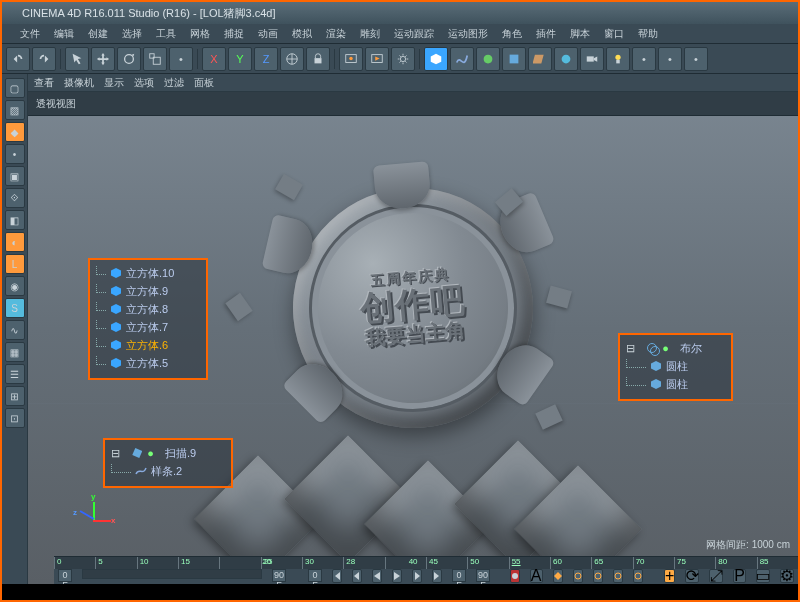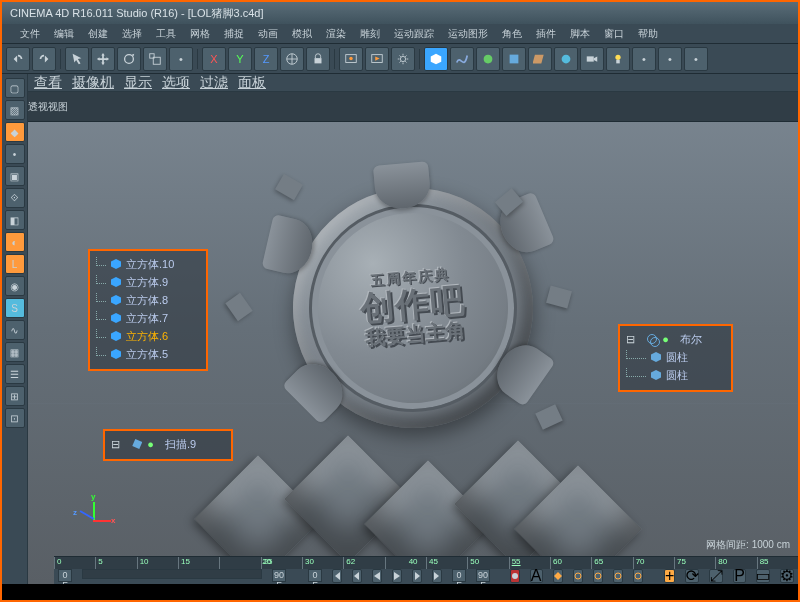--- a/index.html
+++ b/index.html
@@ -1,31 +1,31 @@
 <!DOCTYPE html>
 <html><head>
 <meta charset="utf-8">
 <style>
 * { margin: 0; padding: 0; box-sizing: border-box; font-family: "Microsoft YaHei", Arial, sans-serif; }
 body { width: 800px; height: 602px; background: #000; overflow: hidden; border: 2px solid #ff6600; }
-.titlebar { height: 22px; background: linear-gradient(#5a6d78,#3f525d); color: #d9e2e7; font-size: 11px; display: flex; align-items: center; padding: 0 8px; }
+.titlebar { height: 22px; background: linear-gradient(#5a6d78,#3f525d); color: #d9e2e7; font-size: 11px; display: flex; align-items: center; padding: 0 20px; }
 .titlebar .title { flex: 1; }
 .menubar { height: 20px; background: #3a4a55; border-bottom: 1px solid #1f2c34; display: flex; align-items: center; padding: 0 12px; gap: 2px; }
 .menubar span { color: #c8d2d8; font-size: 10px; padding: 2px 6px; cursor: default; }
 .toolbar { height: 30px; background: #3a4a55; border-bottom:1px solid #1f2c34; display: flex; align-items: center; padding: 0 4px; gap: 2px; }
 .tbtn { width: 24px; height: 24px; background: #4d616d; border: 1px solid #2a3942; border-radius: 2px; display:flex;align-items:center;justify-content:center; color:#c8d2d8; font-size:11px; cursor:pointer;}
 .tbtn svg{ width:14px;height:14px; }
 .sep{width:1px;height:20px;background:#2a3942;margin:0 2px;}
 .content { position: relative; height: 510px; display: flex; background: #3a4a55; }
 .leftbar { width: 26px; background: #3a4a55; border-right:1px solid #2a3942; display:flex; flex-direction:column; align-items:center; padding-top:4px; gap:2px;}
 .licon{ width:20px;height:20px;background:#4d616d;border:1px solid #2a3942;border-radius:2px;display:flex;align-items:center;justify-content:center;color:#c8d2d8;font-size:10px;cursor:pointer;}
 .viewport{ flex:1; position:relative; background:linear-gradient(#7c8893 0%,#656f78 50%,#595f65 100%); overflow:hidden;}
 .vp-header{ height:18px; background:#3a4a55; border-bottom:1px solid #2a3942; display:flex;align-items:center;padding:0 6px;gap:10px;}
-.vp-header span{ color:#c8d2d8;font-size:14px; cursor:default;text-decoration:underline;}
-.vp-tab{ height:30px; background:#303d46; border-bottom:1px solid #1f2c34; color:#c8d2d8; font-size:10px; padding:0 0; display:flex;align-items:center;}
+.vp-header span{ color:#c8d2d8;font-size:10px; cursor:default;}
+.vp-tab{ height:24px; background:#303d46; border-bottom:1px solid #1f2c34; color:#c8d2d8; font-size:10px; padding:0 8px; display:flex;align-items:center;}
 .scene{ position:absolute; top:34px; left:0; right:0; bottom:0; }
 
 .medal{ position:absolute; left:50%; top:42%; transform:translate(-50%,-50%) rotate(-5deg); width:240px; height:240px; border-radius:50%; background:radial-gradient(circle at 35% 30%,#a8b0b6 0%,#828a92 40%,#5f666d 100%); box-shadow:inset 4px 6px 14px rgba(255,255,255,.35), inset -6px -8px 18px rgba(0,0,0,.45), 0 8px 20px rgba(0,0,0,.4);}
 .medal::before{content:"";position:absolute;inset:16px;border-radius:50%;border:3px solid #555c63;box-shadow:inset 0 0 0 6px #8a929a;}
 .medal-text{position:absolute;inset:0;display:flex;flex-direction:column;align-items:center;justify-content:center;color:#6a7178;text-align:center;}
 .medal-text .t1{font-size:14px;font-weight:bold;letter-spacing:2px;text-shadow:1px 1px 0 #444a51,-1px -1px 0 #b0b6bc;}
 .medal-text .t2{font-size:34px;font-weight:900;letter-spacing:1px;text-shadow:2px 2px 0 #444a51,-1px -1px 0 #b0b6bc;line-height:1;}
 .medal-text .t3{font-size:20px;font-weight:900;text-shadow:2px 2px 0 #444a51,-1px -1px 0 #b0b6bc;}
 .gear-tooth{position:absolute;width:55px;height:45px;background:linear-gradient(#8a929a,#5f666d);border-radius:6px 6px 50% 50%;box-shadow:0 2px 4px rgba(0,0,0,.3);}
 .gt1{top:-25px;left:50%;transform:translateX(-50%) rotate(0deg);}
@@ -34,21 +34,21 @@
 .gt4{bottom:25px;left:-10px;transform:rotate(-130deg);}
 .gt5{top:25px;left:-25px;transform:rotate(-72deg);}
 
 .cubes{position:absolute;left:50%;bottom:10px;transform:translateX(-50%);width:420px;height:140px;}
 .cube{position:absolute;width:90px;height:90px;background:#717a82;transform:rotate(45deg);box-shadow:inset -20px -20px 30px rgba(0,0,0,.4),inset 15px 15px 25px rgba(255,255,255,.2),0 4px 10px rgba(0,0,0,.4);}
 .c1{left:10px;top:40px;} .c2{left:100px;top:20px;} .c3{left:180px;top:45px;} .c4{left:270px;top:25px;} .c5{left:330px;top:50px;}
 
 .shard{position:absolute;width:22px;height:18px;background:#747d85;transform:rotate(30deg);box-shadow:0 2px 4px rgba(0,0,0,.3);}
 .s1{left:250px;top:70px;} .s2{left:470px;top:85px;transform:rotate(-40deg);} .s3{left:200px;top:190px;transform:rotate(55deg);} .s4{left:520px;top:180px;transform:rotate(15deg);} .s5{left:510px;top:300px;transform:rotate(-25deg);}
 
-.treebox{position:absolute;border:2px solid #ff6600;background:rgba(40,50,58,.55);padding:4px 6px 6px 6px;color:#bce;font-size:11px;z-index:20;}
+.treebox{position:absolute;border:2px solid #ff6600;background:rgba(40,50,58,.55);padding:4px 6px 6px 6px;color:#bce;font-size:11px;z-index:20;margin-top:9px;}
 .treebox .row{display:flex;align-items:center;gap:4px;height:18px;white-space:nowrap;}
 .treebox .indent{display:inline-block;}
 .treebox .ico{width:12px;height:12px;display:inline-flex;align-items:center;justify-content:center;font-size:10px;}
 .treebox .sel{color:#ffb400;}
 .glyph-cube{width:10px;height:10px;background:#3aa6ff;display:inline-block;clip-path:polygon(50% 0,100% 25%,100% 75%,50% 100%,0 75%,0 25%);}
 .glyph-circ{width:10px;height:10px;border:1.5px solid #3aa6ff;border-radius:50%;display:inline-block;}
 .glyph-spline{width:12px;height:8px;display:inline-block;}
 .glyph-bool{width:10px;height:10px;display:inline-block;position:relative;}
 .glyph-bool::before,.glyph-bool::after{content:"";position:absolute;width:8px;height:8px;border:1px solid #6ad;border-radius:50%;}
 .glyph-bool::before{left:0;top:0;} .glyph-bool::after{left:3px;top:3px;}
@@ -336,20 +336,29 @@
             <span class="glyph-cube"></span>
           </span>
           <span>立方体.5</span>
         </div>
     </div>
 
     <div class="treebox tb2">
       <div class="row"><span style="color:#c8d2d8">⊟</span>&nbsp;<span class="ico">
             <span class="glyph-sweep"></span>
           </span><span style="color:#7f7">●</span>&nbsp;<span>扫描.9</span></div>
+      <div class="row">
+          <span class="indent" style="width:20px;border-left:1px dotted #8aa;border-bottom:1px dotted #8aa;height:9px;margin-bottom:6px"></span>
+          <span class="ico">
+            <svg class="glyph-spline" viewBox="0 0 12 8">
+              <path d="M1 7C4 0 8 9 11 1" fill="none" stroke="#8ad" stroke-width="1.5"></path>
+            </svg>
+          </span>
+          <span>样条.2</span>
+        </div>
     </div>
 
     <div class="treebox tb3">
       <div class="row"><span style="color:#c8d2d8">⊟</span>&nbsp;<span class="ico">
             <span class="glyph-bool"></span>
           </span><span style="color:#7f7">●</span>&nbsp;<span>布尔</span></div>
       <div class="row">
           <span class="indent" style="width:20px;border-left:1px dotted #8aa;border-bottom:1px dotted #8aa;height:9px;margin-bottom:6px"></span>
           <span class="ico">
             <span class="glyph-cube" style="background:#6ad"></span>
@@ -367,21 +376,21 @@
 
     <div class="timeline">
       <div class="ruler" id="ruler">
           <div class="tick" style="left: 0%;">0</div>
           <div class="tick" style="left: 5.55556%;">5</div>
           <div class="tick" style="left: 11.1111%;">10</div>
           <div class="tick" style="left: 16.6667%;">15</div>
           <div class="tick" style="left: 22.2222%; padding-left: 42px;">20</div>
           <div class="tick" style="left: 27.7778%;">25</div>
           <div class="tick" style="left: 33.3333%;">30</div>
-          <div class="tick" style="left: 38.8889%;">62</div>
+          <div class="tick" style="left: 38.8889%;">28</div>
           <div class="tick" style="left: 44.4444%; padding-left: 23px;">40</div>
           <div class="tick" style="left: 50%;">45</div>
           <div class="tick" style="left: 55.5556%;">50</div>
           <div class="tick" style="left: 61.1111%; text-decoration: underline;">55</div>
           <div class="tick" style="left: 66.6667%;">60</div>
           <div class="tick" style="left: 72.2222%;">65</div>
           <div class="tick" style="left: 77.7778%;">70</div>
           <div class="tick" style="left: 83.3333%;">75</div>
           <div class="tick" style="left: 88.8889%;">80</div>
           <div class="tick" style="left: 94.4444%;">85</div>

